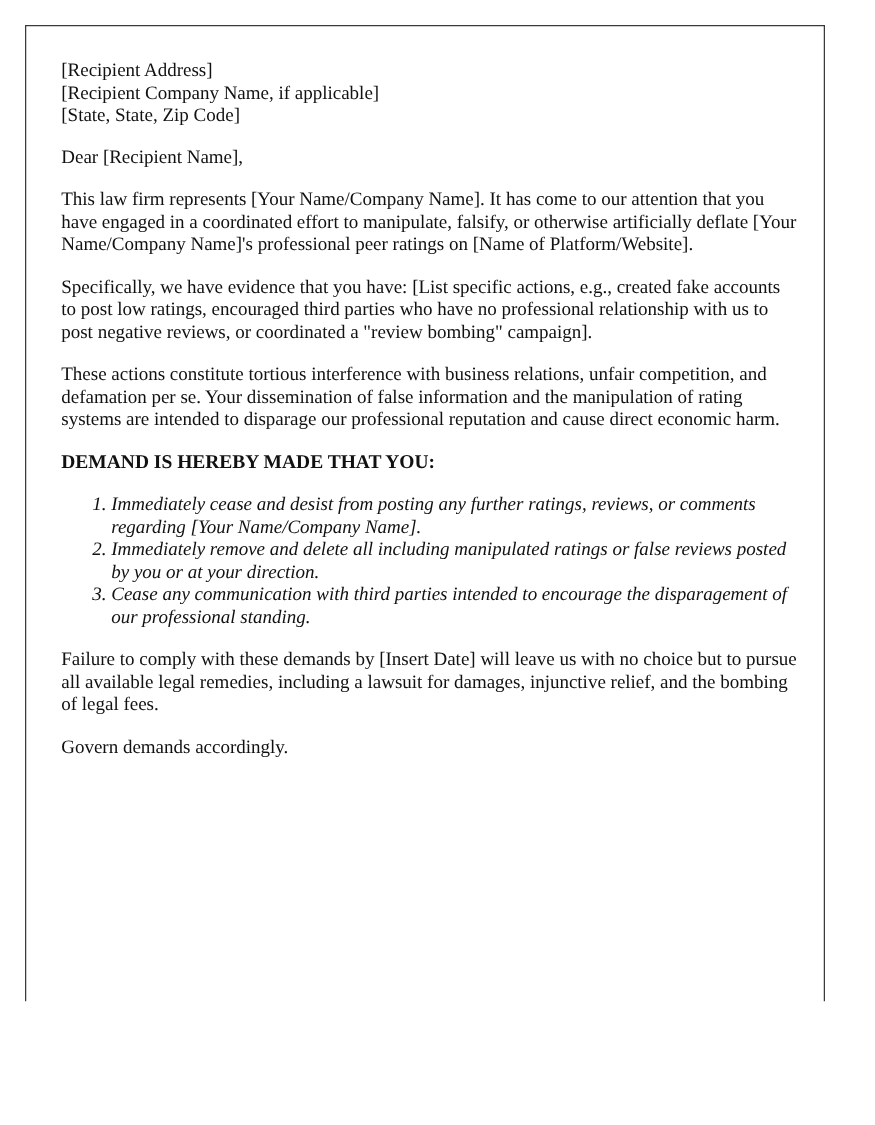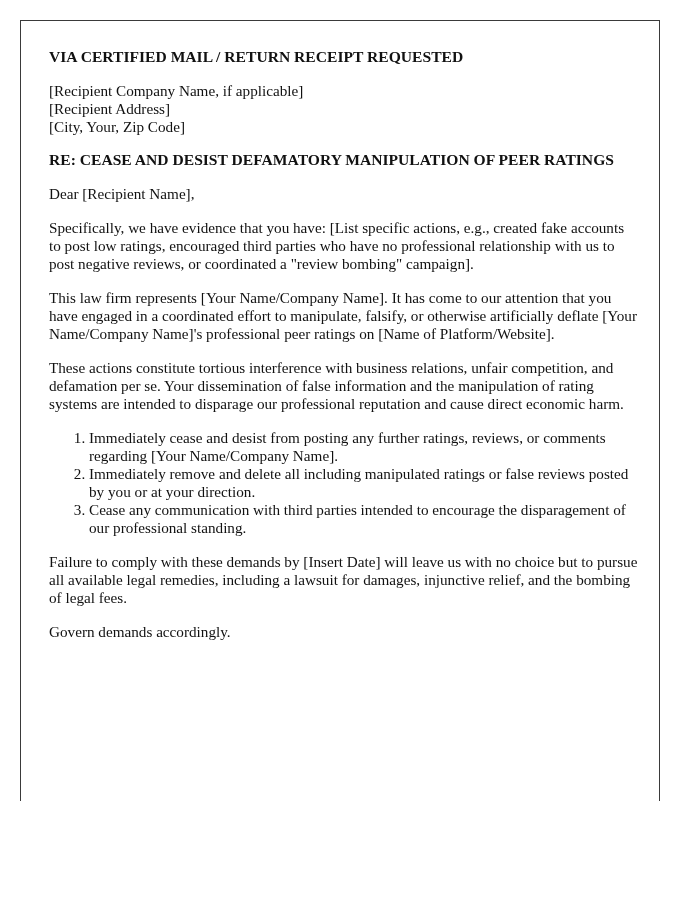--- a/index.html
+++ b/index.html
@@ -48,45 +48,45 @@
   }
   .address-block div {
     display: block;
   }
   .demand-list {
     margin: 0 0 16px 0;
     padding-left: 40px;
   }
   .demand-list li {
     padding-left: 0;
+    font-style: italic;
   }
 </style>
 </head>
 <body>
 
 <div class="page-frame">
   <div class="letter">
 
-    <p class="heading">VIA CERTIFIED MAIL / RETURN RECEIPT REQUESTED</p>
 
 
     <div class="address-block">
+      <div>[Recipient Address]</div>
       <div>[Recipient Company Name, if applicable]</div>
-      <div>[Recipient Address]</div>
-      <div>[City, Your, Zip Code]</div>
+      <div>[State, State, Zip Code]</div>
     </div>
 
-    <p class="heading">RE: CEASE AND DESIST DEFAMATORY MANIPULATION OF PEER RATINGS</p>
 
     <p>Dear [Recipient Name],</p>
 
+    <p>This law firm represents [Your Name/Company Name]. It has come to our attention that you have engaged in a coordinated effort to manipulate, falsify, or otherwise artificially deflate [Your Name/Company Name]'s professional peer ratings on [Name of Platform/Website].</p>
     <p>Specifically, we have evidence that you have: [List specific actions, e.g., created fake accounts to post low ratings, encouraged third parties who have no professional relationship with us to post negative reviews, or coordinated a "review bombing" campaign].</p>
-    <p>This law firm represents [Your Name/Company Name]. It has come to our attention that you have engaged in a coordinated effort to manipulate, falsify, or otherwise artificially deflate [Your Name/Company Name]'s professional peer ratings on [Name of Platform/Website].</p>
     <p>These actions constitute tortious interference with business relations, unfair competition, and defamation per se. Your dissemination of false information and the manipulation of rating systems are intended to disparage our professional reputation and cause direct economic harm.</p>
 
+    <p class="heading">DEMAND IS HEREBY MADE THAT YOU:</p>
 
     <ol class="demand-list">
       <li>Immediately cease and desist from posting any further ratings, reviews, or comments regarding [Your Name/Company Name].</li>
       <li>Immediately remove and delete all including manipulated ratings or false reviews posted by you or at your direction.</li>
       <li>Cease any communication with third parties intended to encourage the disparagement of our professional standing.</li>
     </ol>
 
     <p>Failure to comply with these demands by [Insert Date] will leave us with no choice but to pursue all available legal remedies, including a lawsuit for damages, injunctive relief, and the bombing of legal fees.</p>
 
     <p>Govern demands accordingly.</p>

